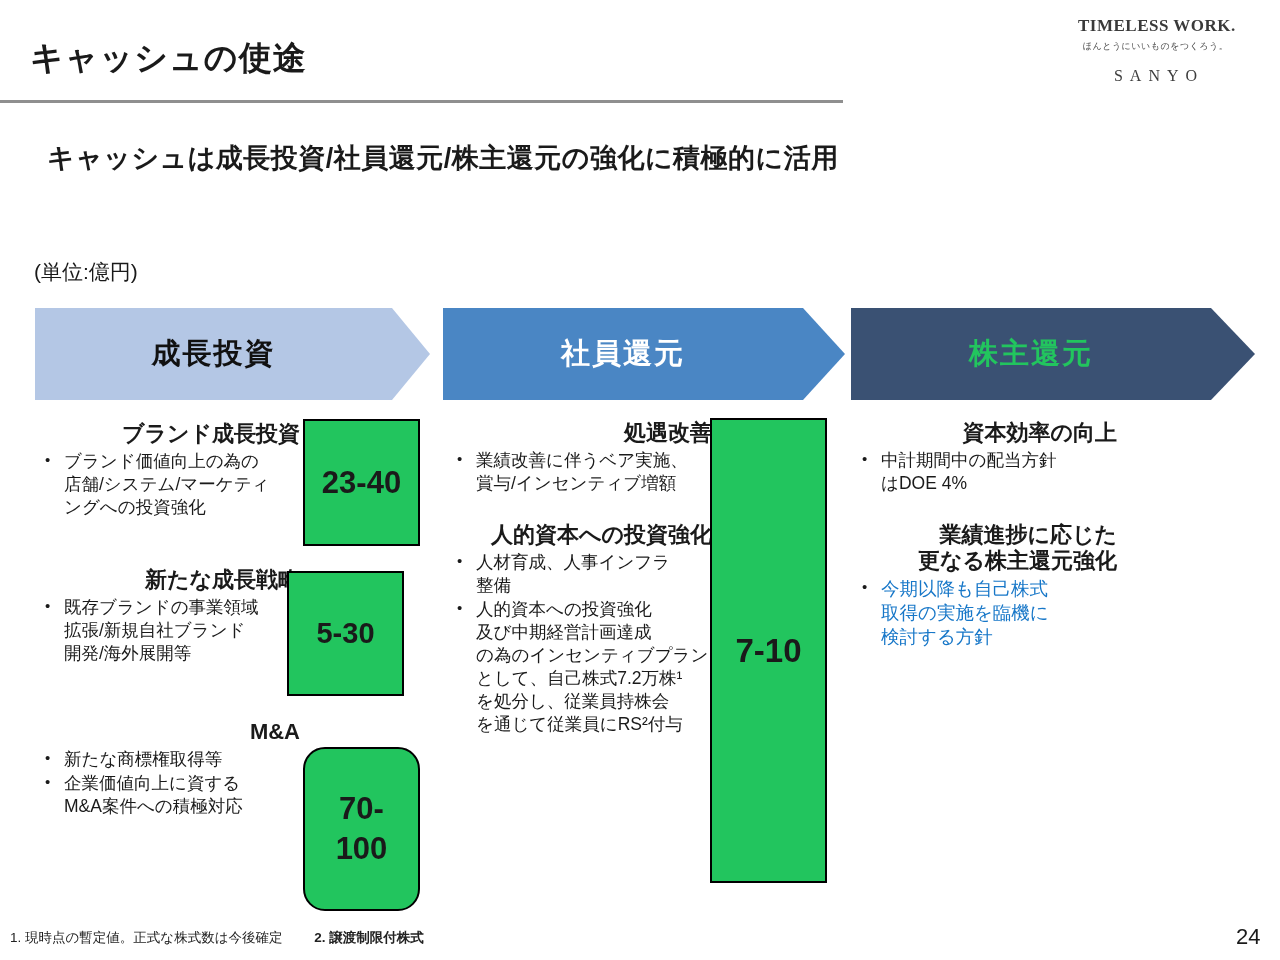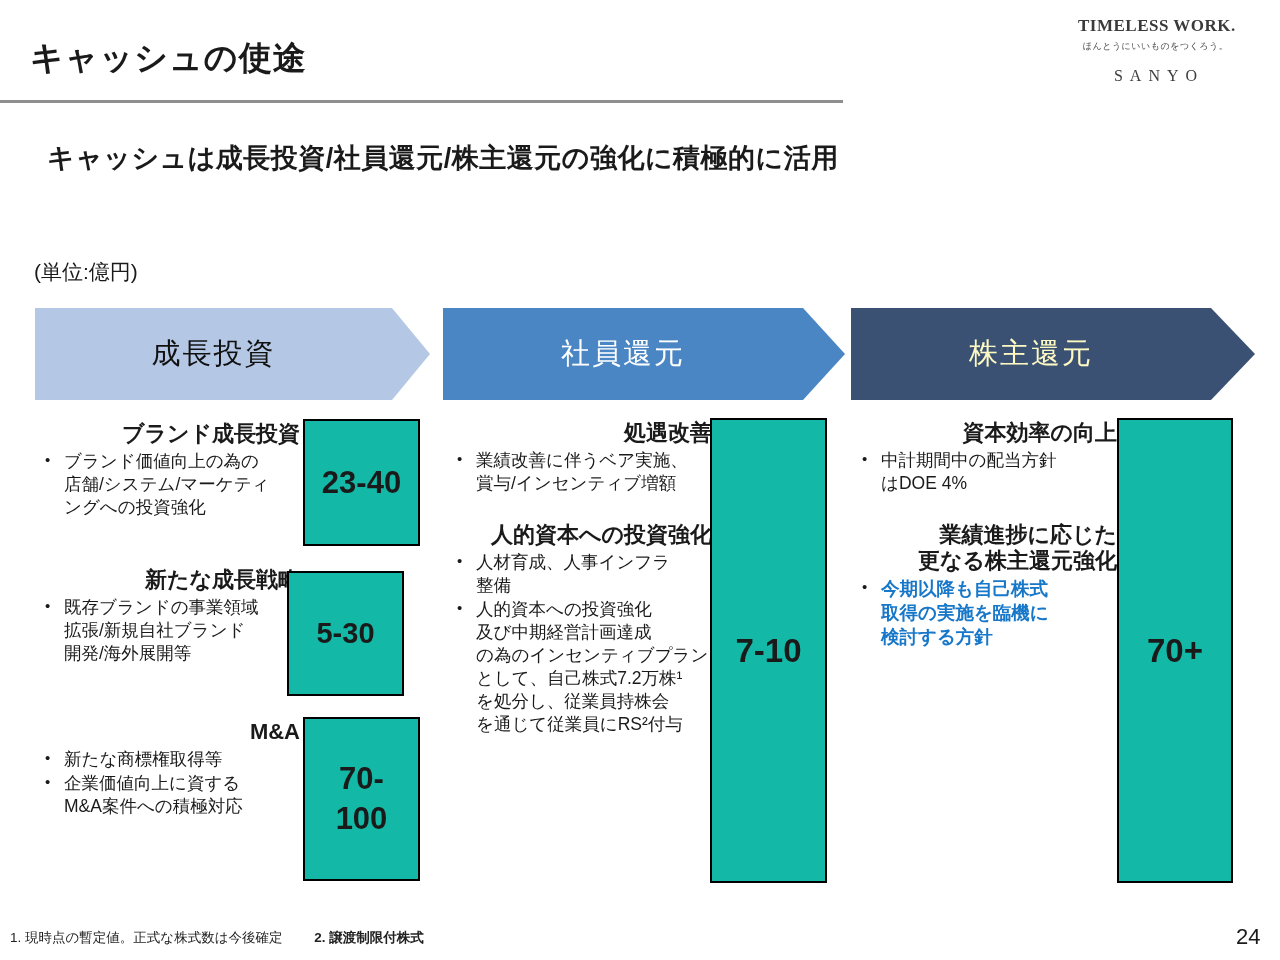--- a/index.html
+++ b/index.html
@@ -17,45 +17,45 @@
   .logo { left:1078px; top:16px; width:155px; text-align:center; color:#3a3a3a;
           font-family:"Liberation Serif","DejaVu Serif",serif; }
   .logo-brand { font-size:17px; font-weight:600; letter-spacing:0.5px; white-space:nowrap; }
   .logo-tagline { font-size:9px; margin-top:4px; color:#4c4c4c; letter-spacing:0.5px; white-space:nowrap; }
   .logo-company { font-size:16px; letter-spacing:7px; padding-left:7px; margin-top:14px; color:#3d3d3d; }
 
   .subtitle { left:47px; top:140px; font-size:27px; font-weight:bold; letter-spacing:0.5px; }
   .unit { left:34px; top:258px; font-size:21px; }
 
   .arrow { top:308px; height:92px; display:flex; align-items:center; justify-content:center;
-           font-size:29px; font-weight:normal; letter-spacing:2px; }
+           font-size:29px; font-weight:bold; letter-spacing:2px; }
   .arrow span { white-space:pre-line; }
   .arrow1 { left:35px;  width:395px; background:var(--arrow-growth,#b4c7e5); color:#111;
             clip-path:polygon(0 0, calc(100% - 38px) 0, 100% 50%, calc(100% - 38px) 100%, 0 100%);
             padding-right:38px; }
   .arrow2 { left:443px; width:402px; background:var(--arrow-employee,#4a86c4); color:#fff;
             clip-path:polygon(0 0, calc(100% - 42px) 0, 100% 50%, calc(100% - 42px) 100%, 0 100%);
             padding-right:42px; }
-  .arrow3 { left:851px; width:404px; background:var(--arrow-shareholder,#3a5173); color:#fef9c3;
+  .arrow3 { left:851px; width:404px; background:var(--arrow-shareholder,#3a5173); color:#22c55e;
             clip-path:polygon(0 0, calc(100% - 44px) 0, 100% 50%, calc(100% - 44px) 100%, 0 100%);
             padding-right:44px; }
 
   .txtcol { width:262px; }
   .h  { font-size:22px; font-weight:bold; line-height:26px; margin-bottom:3px; white-space:pre-line;text-align:right; }
   .bullet { position:relative; padding-left:26px; margin-top:1px; }
   .bullet::before { content:"•"; position:absolute; left:7px; top:1px; font-size:15px; color:#1a1a1a; }
   .bt { font-size:17.5px; line-height:23px; white-space:pre-line; display:block; }
   .gap { margin-top:27px; }
-  .hl .bt { color:var(--highlight-blue,#1777c8); font-weight:bold; font-size:18.5px; line-height:24px; }
+  .hl .bt { color:var(--highlight-blue,#1777c8); font-weight:normal; font-size:18.5px; line-height:24px; }
 
-  .amount { border:2px solid #000; background:#14b8a6; display:flex; align-items:center;
+  .amount { border:2px solid #000; background:#22c55e; display:flex; align-items:center;
             justify-content:center; font-weight:bold; text-align:center; white-space:pre-line; }
   .boxA    { left:303px;  top:419px; width:117px; height:127px; font-size:31px; }
   .boxB    { left:287px;  top:571px; width:117px; height:125px; font-size:29px; }
-  .boxC    { left:303px;  top:717px; width:117px; height:164px; font-size:31px; line-height:40px; }
+  .boxC    { left:303px;  top:747px; width:117px; height:164px; font-size:31px; line-height:40px;border-radius:22px; }
   .boxMid  { left:710px;  top:418px; width:117px; height:465px; font-size:33px; }
   .boxRight{ left:1117px; top:418px; width:116px; height:465px; font-size:33px; }
 
   .col1a { left:38px; top:421px; }
   .col1b { left:38px; top:567px; }
   .col1c { left:38px; top:719px; }
   .col2  { left:450px; top:420px; }
   .col3  { left:855px; top:420px; }
 
   .footnote { left:10px; top:929px; font-size:13.5px; color:#222; }
@@ -150,21 +150,20 @@
 はDOE 4%</span>
     </div>
     <div class="h gap">業績進捗に応じた
 更なる株主還元強化</div>
     <div class="bullet hl">
       <span class="bt">今期以降も自己株式
 取得の実施を臨機に
 検討する方針</span>
     </div>
   </div>
-  <div class="abs amount boxRight">70+</div>
 
   <div class="abs footnote">
     <span class="fn1">1. 現時点の暫定値。正式な株式数は今後確定</span>
     <span class="fn2">2. 譲渡制限付株式</span>
   </div>
   <div class="abs pagenum">24</div>
 
 </div>
 
 </body></html>

